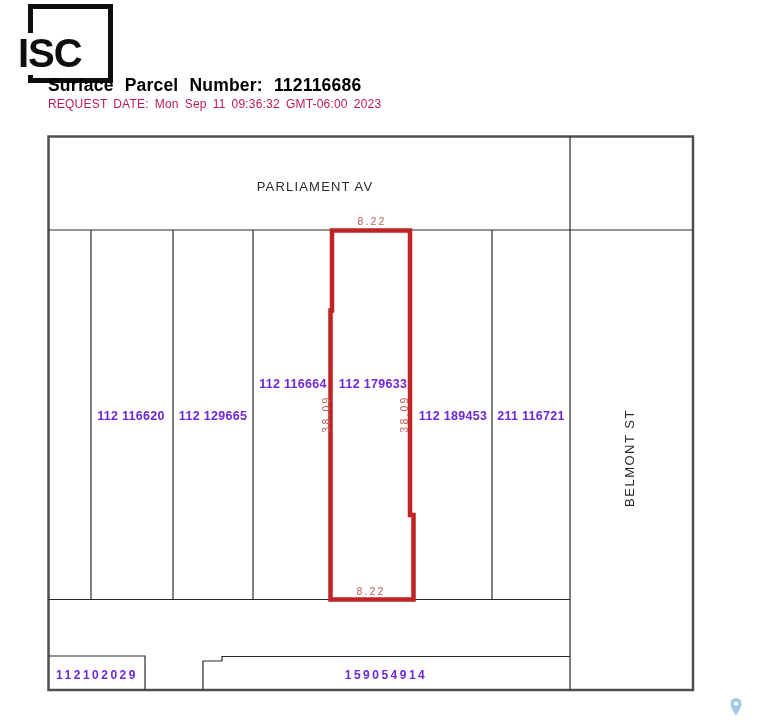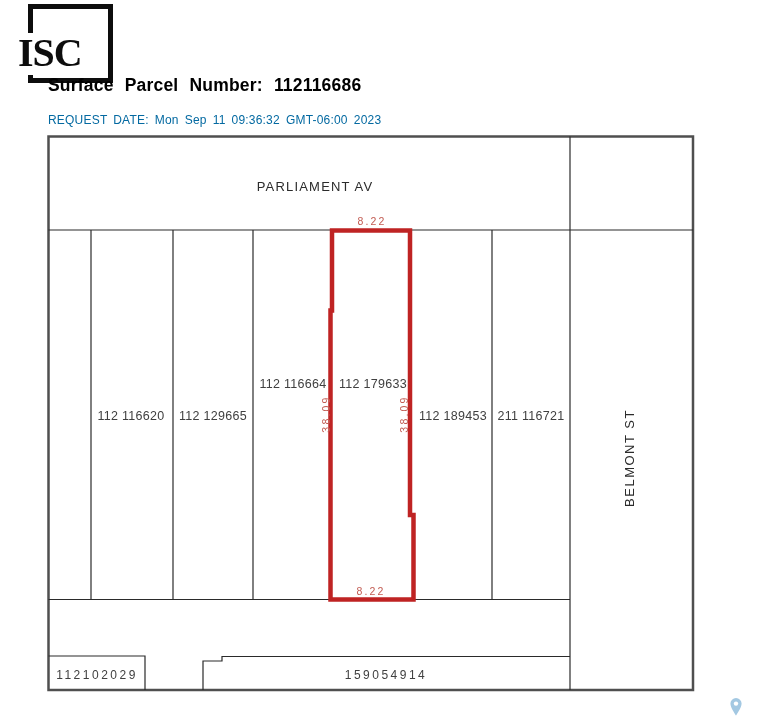--- a/index.html
+++ b/index.html
@@ -1,35 +1,35 @@
 <!DOCTYPE html>
 <html><head>
 <meta charset="utf-8">
 <style>
   * { margin:0; padding:0; box-sizing:border-box; }
   body { background:#fff; font-family:"Liberation Sans", sans-serif; }
   .page { position:relative; width:760px; height:720px; background:#ffffff; overflow:hidden; }
 
   
   .logo-box { position:absolute; left:28px; top:4px; width:85px; height:79px; border:5px solid #0d0d0d; }
-  .logo-text { position:absolute; left:17px; top:33px; font-family:Liberation Serif, serif;
+  .logo-text { position:absolute; left:17px; top:33px; font-family:Liberation Sans, sans-serif;
                font-weight:bold; font-size:40px; line-height:1; letter-spacing:-1px;
                color:#0d0d0d; background:#ffffff; padding:0 5px 2px 1px; }
   .title-wrap { position:absolute; left:48px; top:76px; width:646px; }
   .doc-title { font-size:17.5px; font-weight:bold; color:#000; letter-spacing:.2px; word-spacing:6px; line-height:19px; }
-  .doc-date { font-size:12px; color:#0369a1; letter-spacing:.2px; word-spacing:2.5px; line-height:14px; margin-top:18px; }
+  .doc-date { font-size:12px; color:#be185d; letter-spacing:.2px; word-spacing:2.5px; line-height:14px; margin-top:2px; }
 
   
   .map-svg { position:absolute; left:0; top:0; }
 
   
   .maplabel { position:absolute; transform:translate(-50%,-50%); white-space:nowrap; }
   .street { font-size:13px; color:#2b2b2b; letter-spacing:1.2px; }
   .street.vert { transform:translate(-50%,-50%) rotate(-90deg); letter-spacing:1.5px; }
-  .plabel { font-size:12.5px; color:#404040; letter-spacing:.3px; }
+  .plabel { font-size:12.5px; color:#6d28d9; letter-spacing:.3px;font-weight:bold; }
   .plabel.wide { font-size:12px; letter-spacing:2.5px; }
   .dim { font-size:10.5px; color:#c25b52; letter-spacing:2.2px; }
   .dim.vert { transform:translate(-50%,-50%) rotate(-90deg); }
 </style>
 </head>
 <body>
 
 <div class="page">
 
   <div class="logo-box"></div>

